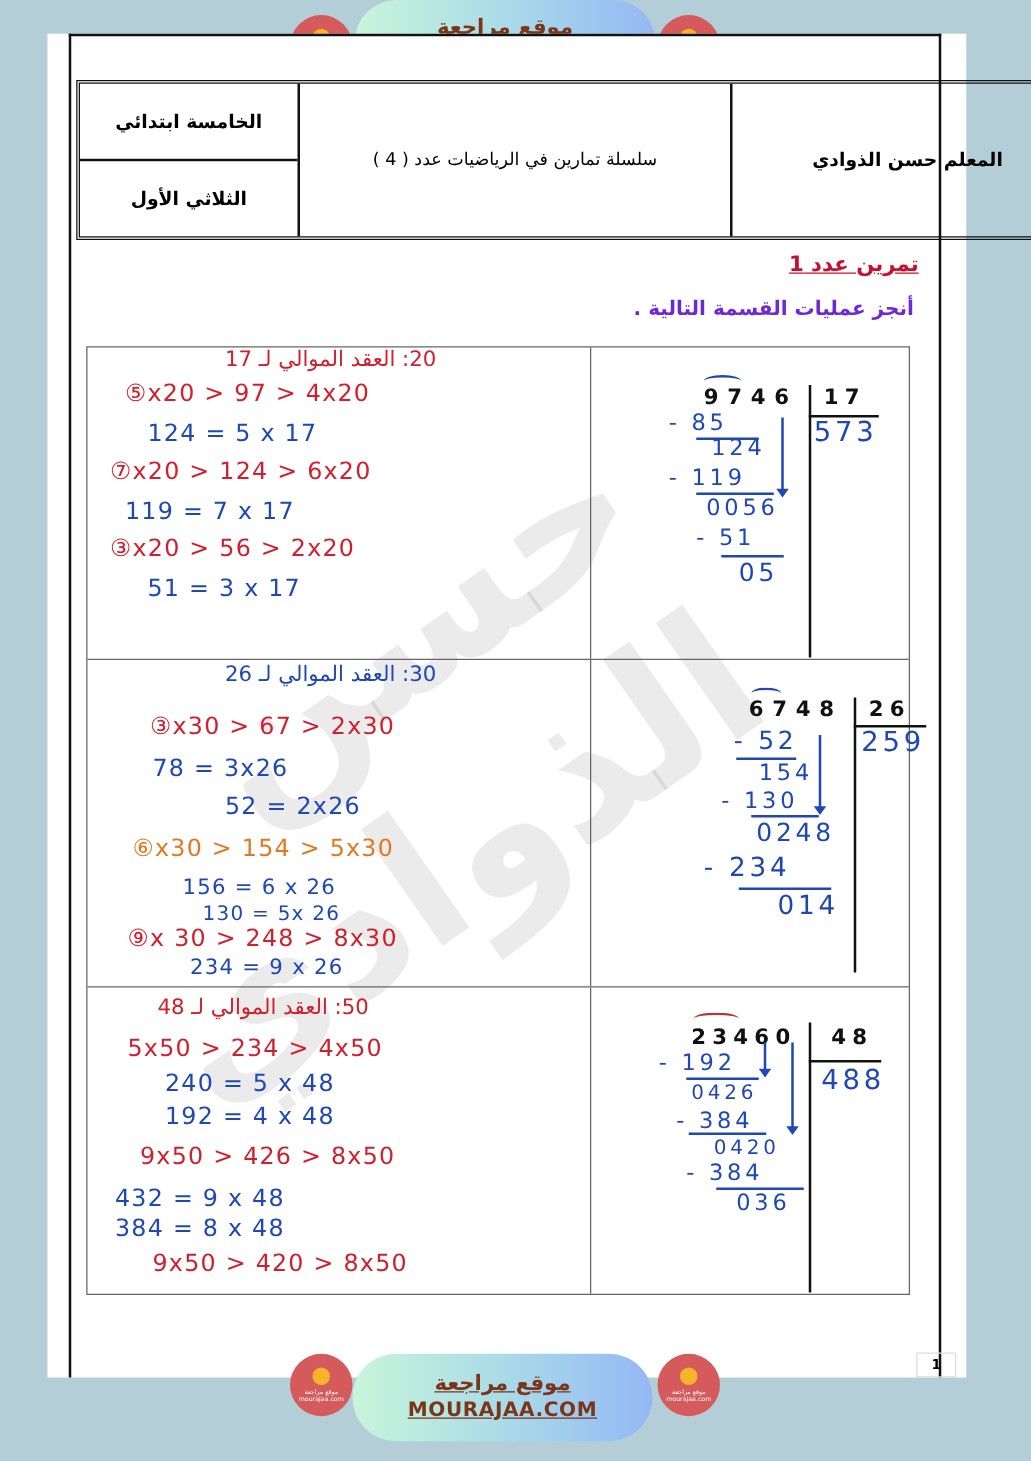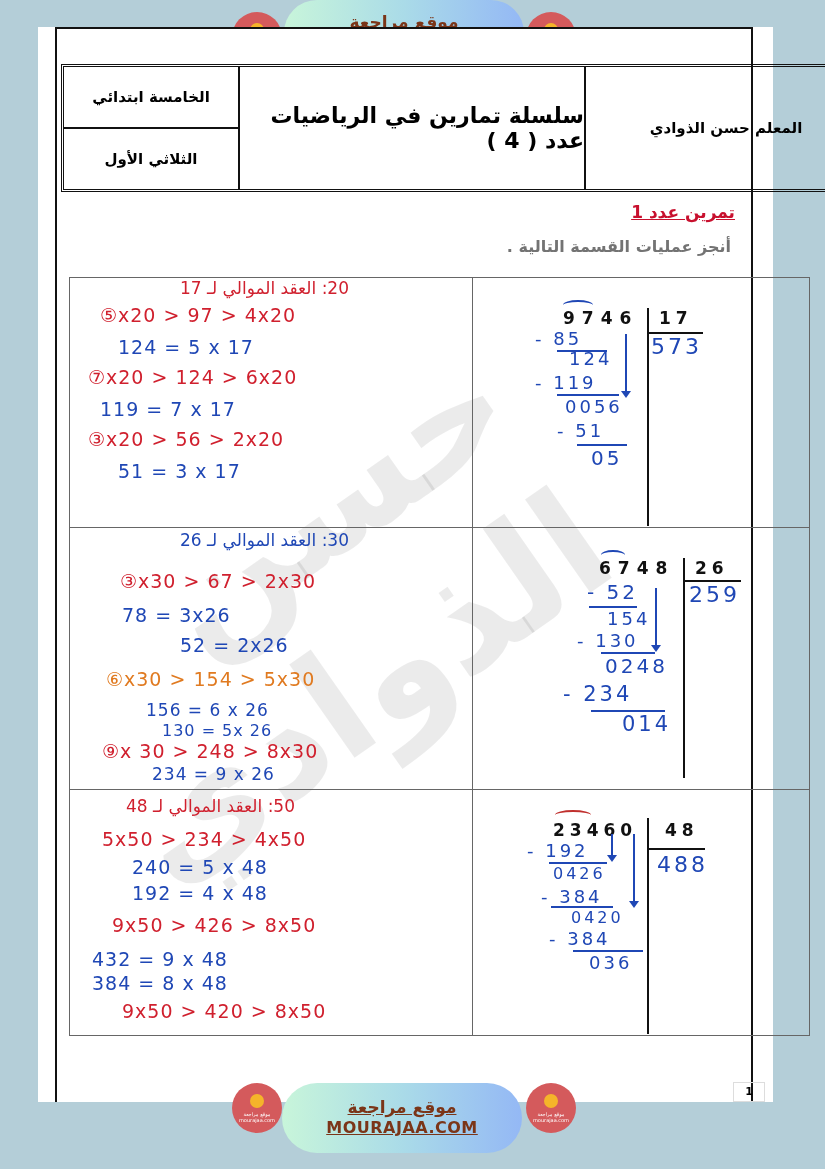--- a/index.html
+++ b/index.html
@@ -20,36 +20,36 @@
   
   .hdr {
     position: absolute; left: 23px; top: 37px; width: 808px; height: 128px;
     border: 3px double #111; box-sizing: border-box; display: flex; direction: ltr;
   }
   .hdr .col { border-right: 2px solid #111; box-sizing: border-box; display: flex; flex-direction: column; }
   .hdr .col:last-child { border-right: none; }
   .hdr .left { width: 176px; }
   .hdr .left .cell { flex: 1; display: flex; align-items: center; justify-content: center; font-weight: bold; font-size: 15px; }
   .hdr .left .cell:first-child { border-bottom: 2px solid #111; }
-  .hdr .mid { width: 346px; align-items: center; justify-content: center; font-weight: bold; font-size: 22px; }
+  .hdr .mid { width: 346px; align-items: center; justify-content: center; font-weight: normal; font-size: 14px; }
   .hdr .right { flex: 1; align-items: center; justify-content: center; font-weight: bold; font-size: 15px; }
   .rtl { direction: rtl; unicode-bidi: plaintext; }
 
   .ex-title {
     position: absolute; right: 38px; top: 175px; color: #c8102e; font-weight: bold;
     font-size: 17px; text-decoration: underline; direction: rtl;
   }
   .ex-instr {
-    position: absolute; right: 42px; top: 210px; color: #737373; font-weight: bold;
+    position: absolute; right: 42px; top: 210px; color: #6d28d9; font-weight: bold;
     font-size: 16px; direction: rtl;
   }
 
   
   .grid {
-    position: absolute; left: 31px; top: 250px; width: 741px;
+    position: absolute; left: 31px; top: 250px; width: 659px;
     border: 1.5px solid #666; box-sizing: border-box;
   }
   .row { display: flex; border-bottom: 1.5px solid #666; box-sizing: border-box; position: relative; }
   .row:last-child { border-bottom: none; }
   .row.r1 { height: 250px; }
   .row.r2 { height: 262px; gap: 36px; }
   .row.r3 { height: 245px; }
   .work { width: 403px; border-right: 1.5px solid #666; box-sizing: border-box; position: relative; }
   .div { flex: 1; position: relative; }
 

